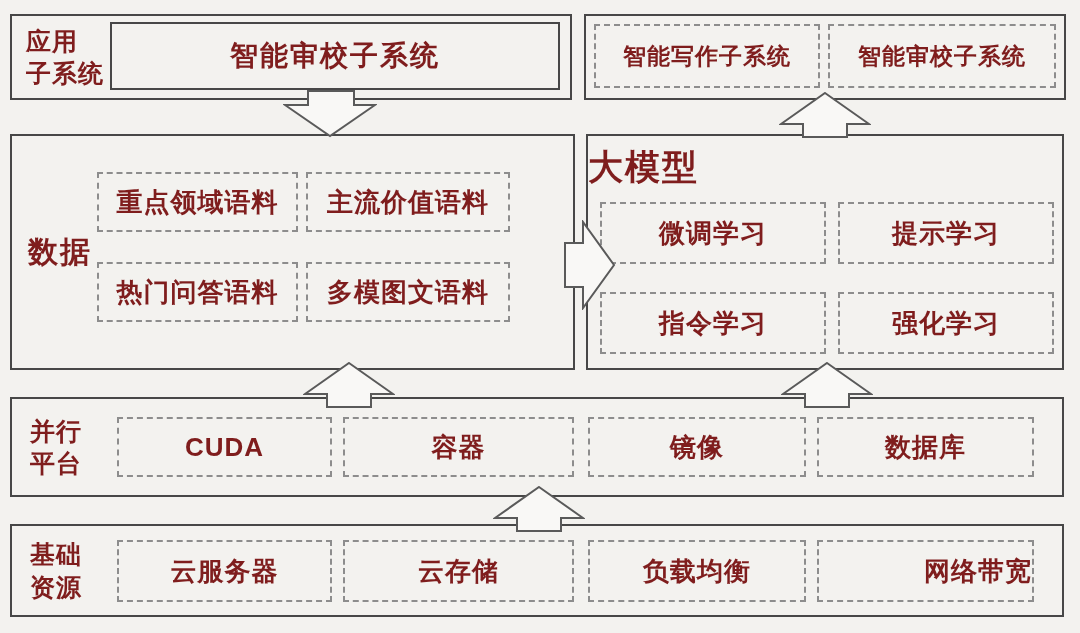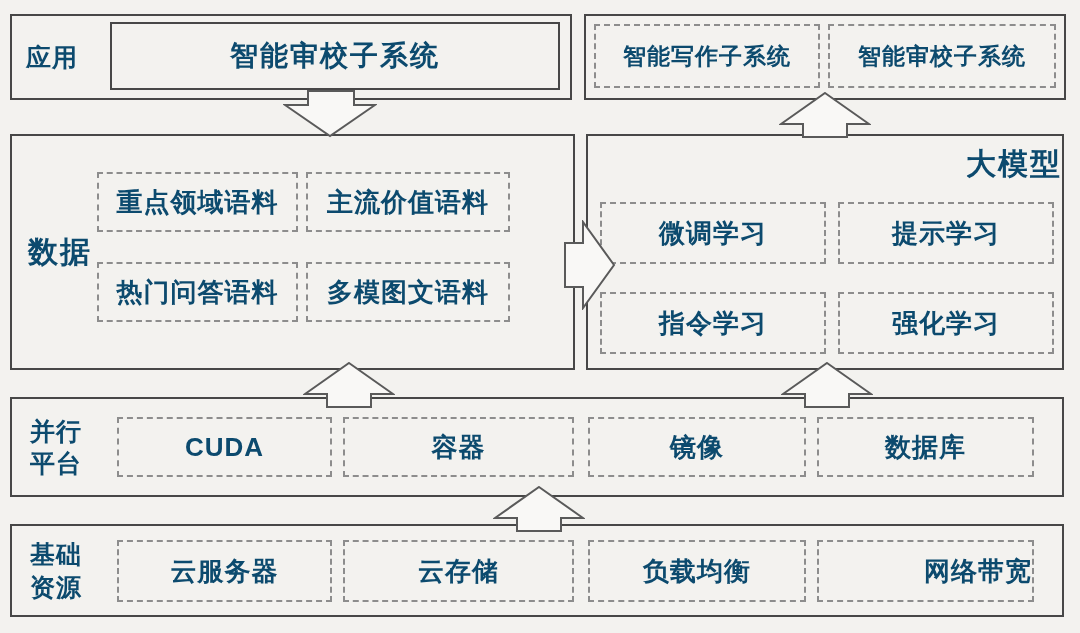--- a/index.html
+++ b/index.html
@@ -1,18 +1,18 @@
 <!DOCTYPE html>
 <html><head>
 <meta charset="utf-8">
 <style>
   html,body{margin:0;padding:0;background:#f3f2ef;}
   .stage{
     position:relative;width:1080px;height:633px;background:#f3f2ef;
-    font-family:"Liberation Sans",sans-serif;color:#0c4a6e;overflow:hidden;
+    font-family:"Liberation Sans",sans-serif;color:#7f1d1d;overflow:hidden;
   }
   .obox{position:absolute;border:2.5px solid #474747;box-sizing:border-box;background:transparent;}
   .dashed{
     position:absolute;border:2px dashed #8d8d8d;box-sizing:border-box;
     display:flex;align-items:center;justify-content:center;
     font-size:26px;font-weight:600;letter-spacing:1px;white-space:nowrap;
   }
   .solid-inner{
     position:absolute;border:2.5px solid #474747;box-sizing:border-box;
     display:flex;align-items:center;justify-content:center;
@@ -20,35 +20,36 @@
   }
   .layer-label{
     position:absolute;display:flex;flex-direction:column;justify-content:center;
     font-size:25px;font-weight:700;line-height:1.3;letter-spacing:1px;top:0;height:100%;
   }
   .single-label{
     position:absolute;top:50%;transform:translateY(-50%);
     font-size:30px;font-weight:700;letter-spacing:2px;
   }
   .model-title{
-    position:absolute;top:8px;left:0;width:100%;text-align:right;
-    font-size:30px;font-weight:700;letter-spacing:2px;
+    position:absolute;top:8px;left:0;width:100%;text-align:left;
+    font-size:35px;font-weight:700;letter-spacing:2px;
   }
   .arrow{position:absolute;z-index:5;}
   .arrow polygon{fill:#f9f8f6;stroke:#5a5a5a;stroke-width:2;stroke-linejoin:miter;}
   .subfont{font-size:23px;}
 </style>
 </head>
 <body>
 
 <div class="stage">
 
   <div class="obox" style="left:10px;top:14px;width:562px;height:86px;">
     <div class="layer-label" style="left:14px;width:92px;">
       <span>应用</span>
+      <span>子系统</span>
     </div>
     <div class="solid-inner" style="left:98px;top:6px;width:450px;height:68px;">
       <span>智能审校子系统</span>
     </div>
   </div>
 
   <div class="obox" style="left:584px;top:14px;width:482px;height:86px;padding-left:31px;">
     <div class="dashed subfont" style="left:8px;top:8px;width:226px;height:64px;">
       <span>智能写作子系统</span>
     </div>

